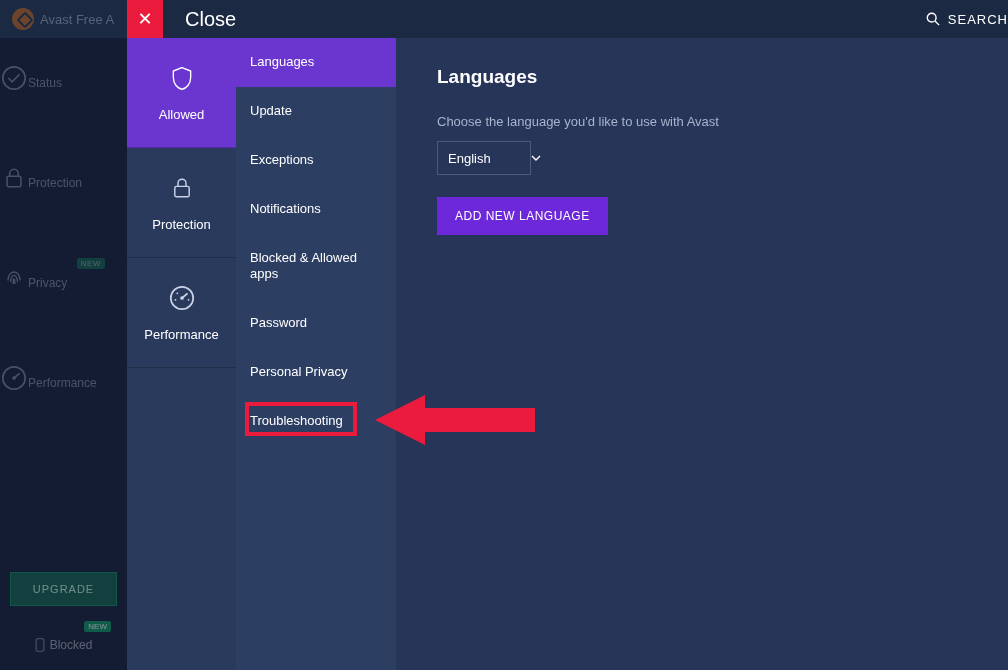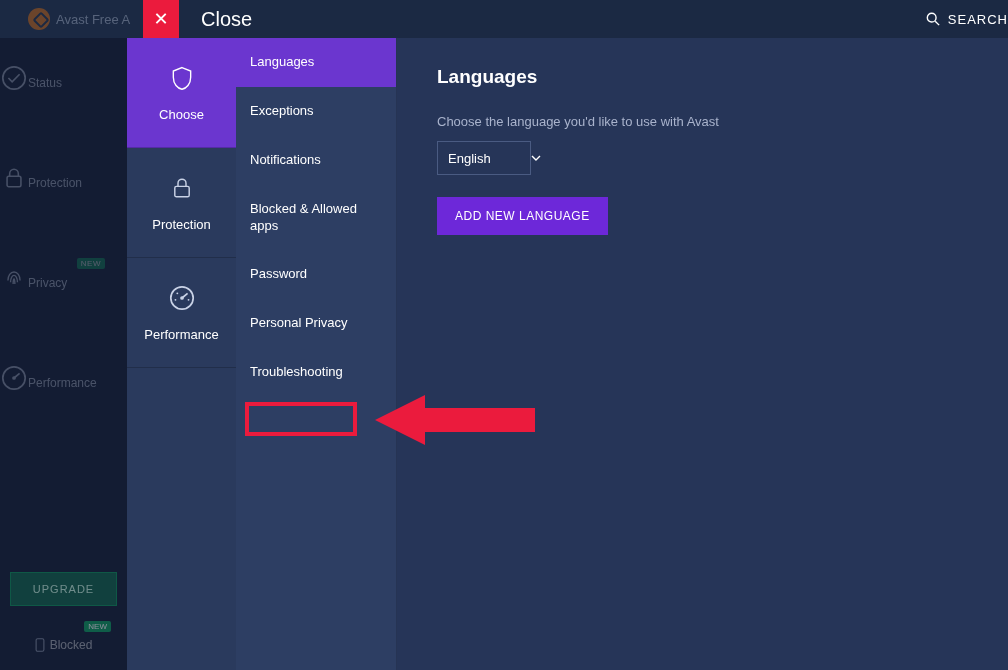--- a/index.html
+++ b/index.html
@@ -29,21 +29,20 @@
       display: flex;
       align-items: center;
       height: 100%;
     }
     .app-logo-area {
       display: flex;
       align-items: center;
       padding: 0 12px;
       opacity: 0.35;
       width: 127px;
-      margin-left: 16px;
     }
     .app-logo-circle {
       width: 22px;
       height: 22px;
       border-radius: 50%;
       background: #ff7800;
       margin-right: 6px;
       position: relative;
     }
     .app-logo-circle::after{
@@ -367,21 +366,21 @@
     </div>
   </div>
 
   <div class="sidebar2">
     <div class="sidebar2-item active">
       <div class="icon-box">
         <svg viewBox="0 0 30 30" width="26" height="30">
             <path d="M15 3 L25 7 V14 C25 22 20 27 15 28 C10 27 5 22 5 14 V7 Z" stroke="#fff" stroke-width="1.6" fill="none"></path>
           </svg>
       </div>
-      <div class="sidebar2-label">Choose</div>
+      <div class="sidebar2-label">Allowed</div>
     </div>
     <div class="sidebar2-item">
       <div class="icon-box">
         <svg viewBox="0 0 30 30" width="24" height="26">
             <rect x="6" y="13" width="18" height="13" rx="2" stroke="#c9d2e6" stroke-width="1.8" fill="none"></rect>
             <path d="M10 13 v-4 a5 5 0 0 1 10 0 v4" stroke="#c9d2e6" stroke-width="1.8" fill="none"></path>
           </svg>
       </div>
       <div class="sidebar2-label">Protection</div>
     </div>
@@ -395,20 +394,21 @@
             <circle cx="10" cy="10" r="1" fill="#c9d2e6"></circle>
             <circle cx="22" cy="17" r="1" fill="#c9d2e6"></circle>
           </svg>
       </div>
       <div class="sidebar2-label">Performance</div>
     </div>
   </div>
 
   <div class="sidebar3">
     <div class="sidebar3-item active"><span>Languages</span></div>
+    <div class="sidebar3-item"><span>Update</span></div>
     <div class="sidebar3-item"><span>Exceptions</span></div>
     <div class="sidebar3-item"><span>Notifications</span></div>
     <div class="sidebar3-item"><span>Blocked &amp; Allowed apps</span></div>
     <div class="sidebar3-item"><span>Password</span></div>
     <div class="sidebar3-item"><span>Personal Privacy</span></div>
     <div class="sidebar3-item"><span>Troubleshooting</span></div>
   </div>
 
   <div class="content">
     <div class="content-title">Languages</div>

